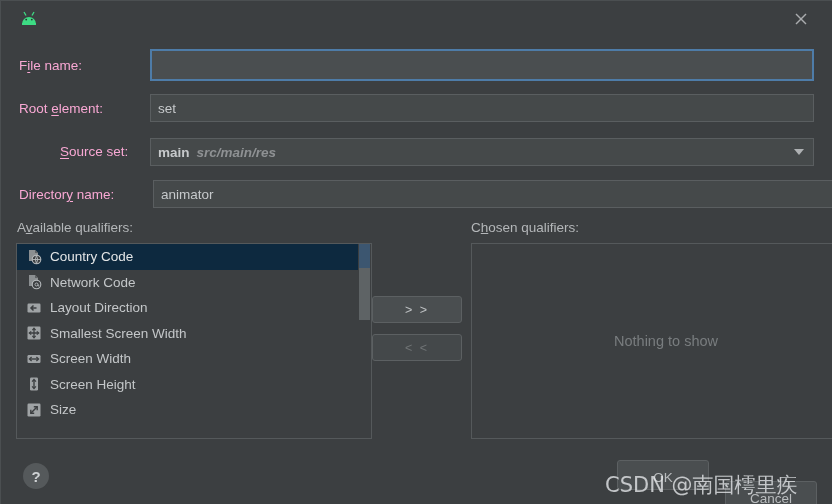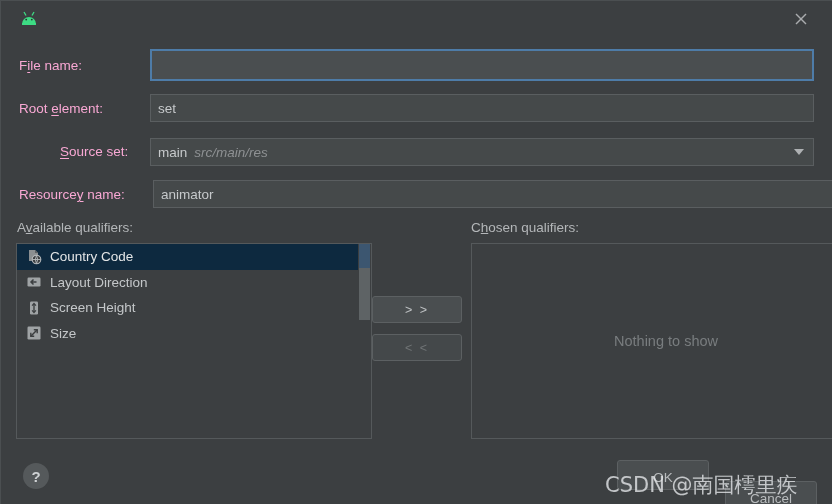--- a/index.html
+++ b/index.html
@@ -54,20 +54,21 @@
     border: 2px solid #4e7ca8;
     background: #4a4e50;
   }
   .combo {
     position: absolute;
     background: #45494a;
     border: 1px solid #5a5e60;
     display: flex; align-items: center;
     padding: 0 7px;
     cursor: default;
+    font-weight: bold;
   }
   .combo .main-val { font-size: 13.5px; color: #c6c9cb; }
   .combo .sub-val {
     font-size: 13.5px; color: #8e9193; font-style: italic;
     margin-left: 7px;
   }
   .combo-arrow {
     position: absolute; right: 9px; top: 50%;
     transform: translateY(-50%);
     width: 0; height: 0;
@@ -205,21 +206,21 @@
   <div class="field-label" style="left:32px; top:143px;margin-left:27px;">
     <span></span><u>S</u><span>ource set:</span>
   </div>
   <div class="combo" style="left:149px; top:137px; width:664px; height:28px;">
     <span class="main-val">main</span>
     <span class="sub-val">src/main/res</span>
     <span class="combo-arrow"></span>
   </div>
 
   <div class="field-label" style="left:18px; top:186px;">
-    <span>Resource</span><u>y</u><span> name:</span>
+    <span>Director</span><u>y</u><span> name:</span>
   </div>
   <input class="text-input" style="left: 152px; top: 179px; width: 764px; height: 28px;" value="animator">
 
   <div class="panel-label" style="left:16px; top:219px;">
     <span>A</span><u>v</u><span>ailable qualifiers:</span>
   </div>
   <div class="panel-label" style="left:470px; top:219px;">
     <span>C</span><u>h</u><span>osen qualifiers:</span>
   </div>
 
@@ -229,24 +230,51 @@
           <span class="qicon"><svg width="16" height="16" viewBox="0 0 16 16">
         <path d="M3 1 h6 l3 3 v8 h-9 Z" fill="#8b8f91"></path>
         <path d="M9 1 l3 3 h-3 Z" fill="#5d6163"></path>
         <circle cx="10.5" cy="10.5" r="4.3" fill="#3c3f41" stroke="#b7bbbd" stroke-width="1.1"></circle>
         <path d="M6.3 10.5 h8.4 M10.5 6.3 q2.4 4.2 0 8.4 q-2.4 -4.2 0 -8.4" stroke="#b7bbbd" fill="none" stroke-width="0.9"></path>
       </svg></span>
           <span class="qlabel">Country Code</span>
         </div>
         <div class="qrow">
           <span class="qicon"><svg width="16" height="16" viewBox="0 0 16 16">
+        <path d="M3 1 h6 l3 3 v8 h-9 Z" fill="#8b8f91"></path>
+        <path d="M9 1 l3 3 h-3 Z" fill="#5d6163"></path>
+        <circle cx="10.5" cy="10.5" r="4.3" fill="#3c3f41" stroke="#b7bbbd" stroke-width="1.1"></circle>
+        <circle cx="10.5" cy="10.5" r="1.5" fill="none" stroke="#b7bbbd" stroke-width="0.9"></circle>
+        <path d="M12 10.5 v1.4 h1.3" stroke="#b7bbbd" fill="none" stroke-width="0.9"></path>
+      </svg></span>
+          <span class="qlabel">Network Code</span>
+        </div>
+        <div class="qrow">
+          <span class="qicon"><svg width="16" height="16" viewBox="0 0 16 16">
         <rect x="1.5" y="3.5" width="13" height="9" rx="1.2" fill="#9fa3a5"></rect>
         <path d="M10.5 8 h-5 M7.5 5.5 L5 8 l2.5 2.5" stroke="#3c3f41" fill="none" stroke-width="1.5"></path>
       </svg></span>
           <span class="qlabel">Layout Direction</span>
+        </div>
+        <div class="qrow">
+          <span class="qicon"><svg width="16" height="16" viewBox="0 0 16 16">
+        <rect x="1.5" y="1.5" width="13" height="13" rx="1.2" fill="#9fa3a5"></rect>
+        <path d="M8 3.5 V12.5 M3.5 8 H12.5" stroke="#3c3f41" stroke-width="1.3"></path>
+        <path d="M6.4 5.2 L8 3.3 L9.6 5.2 M6.4 10.8 L8 12.7 L9.6 10.8
+                 M5.2 6.4 L3.3 8 L5.2 9.6 M10.8 6.4 L12.7 8 L10.8 9.6" stroke="#3c3f41" fill="none" stroke-width="1.2"></path>
+      </svg></span>
+          <span class="qlabel">Smallest Screen Width</span>
+        </div>
+        <div class="qrow">
+          <span class="qicon"><svg width="16" height="16" viewBox="0 0 16 16">
+        <rect x="1.5" y="4" width="13" height="8" rx="1.2" fill="#9fa3a5"></rect>
+        <path d="M3.8 8 H12.2" stroke="#3c3f41" stroke-width="1.4"></path>
+        <path d="M5.6 6.1 L3.5 8 L5.6 9.9 M10.4 6.1 L12.5 8 L10.4 9.9" stroke="#3c3f41" fill="none" stroke-width="1.3"></path>
+      </svg></span>
+          <span class="qlabel">Screen Width</span>
         </div>
         <div class="qrow">
           <span class="qicon"><svg width="16" height="16" viewBox="0 0 16 16">
         <rect x="4" y="1.5" width="8" height="13" rx="1.2" fill="#9fa3a5"></rect>
         <path d="M8 3.8 V12.2" stroke="#3c3f41" stroke-width="1.4"></path>
         <path d="M6.1 5.6 L8 3.5 L9.9 5.6 M6.1 10.4 L8 12.5 L9.9 10.4" stroke="#3c3f41" fill="none" stroke-width="1.3"></path>
       </svg></span>
           <span class="qlabel">Screen Height</span>
         </div>
         <div class="qrow">

